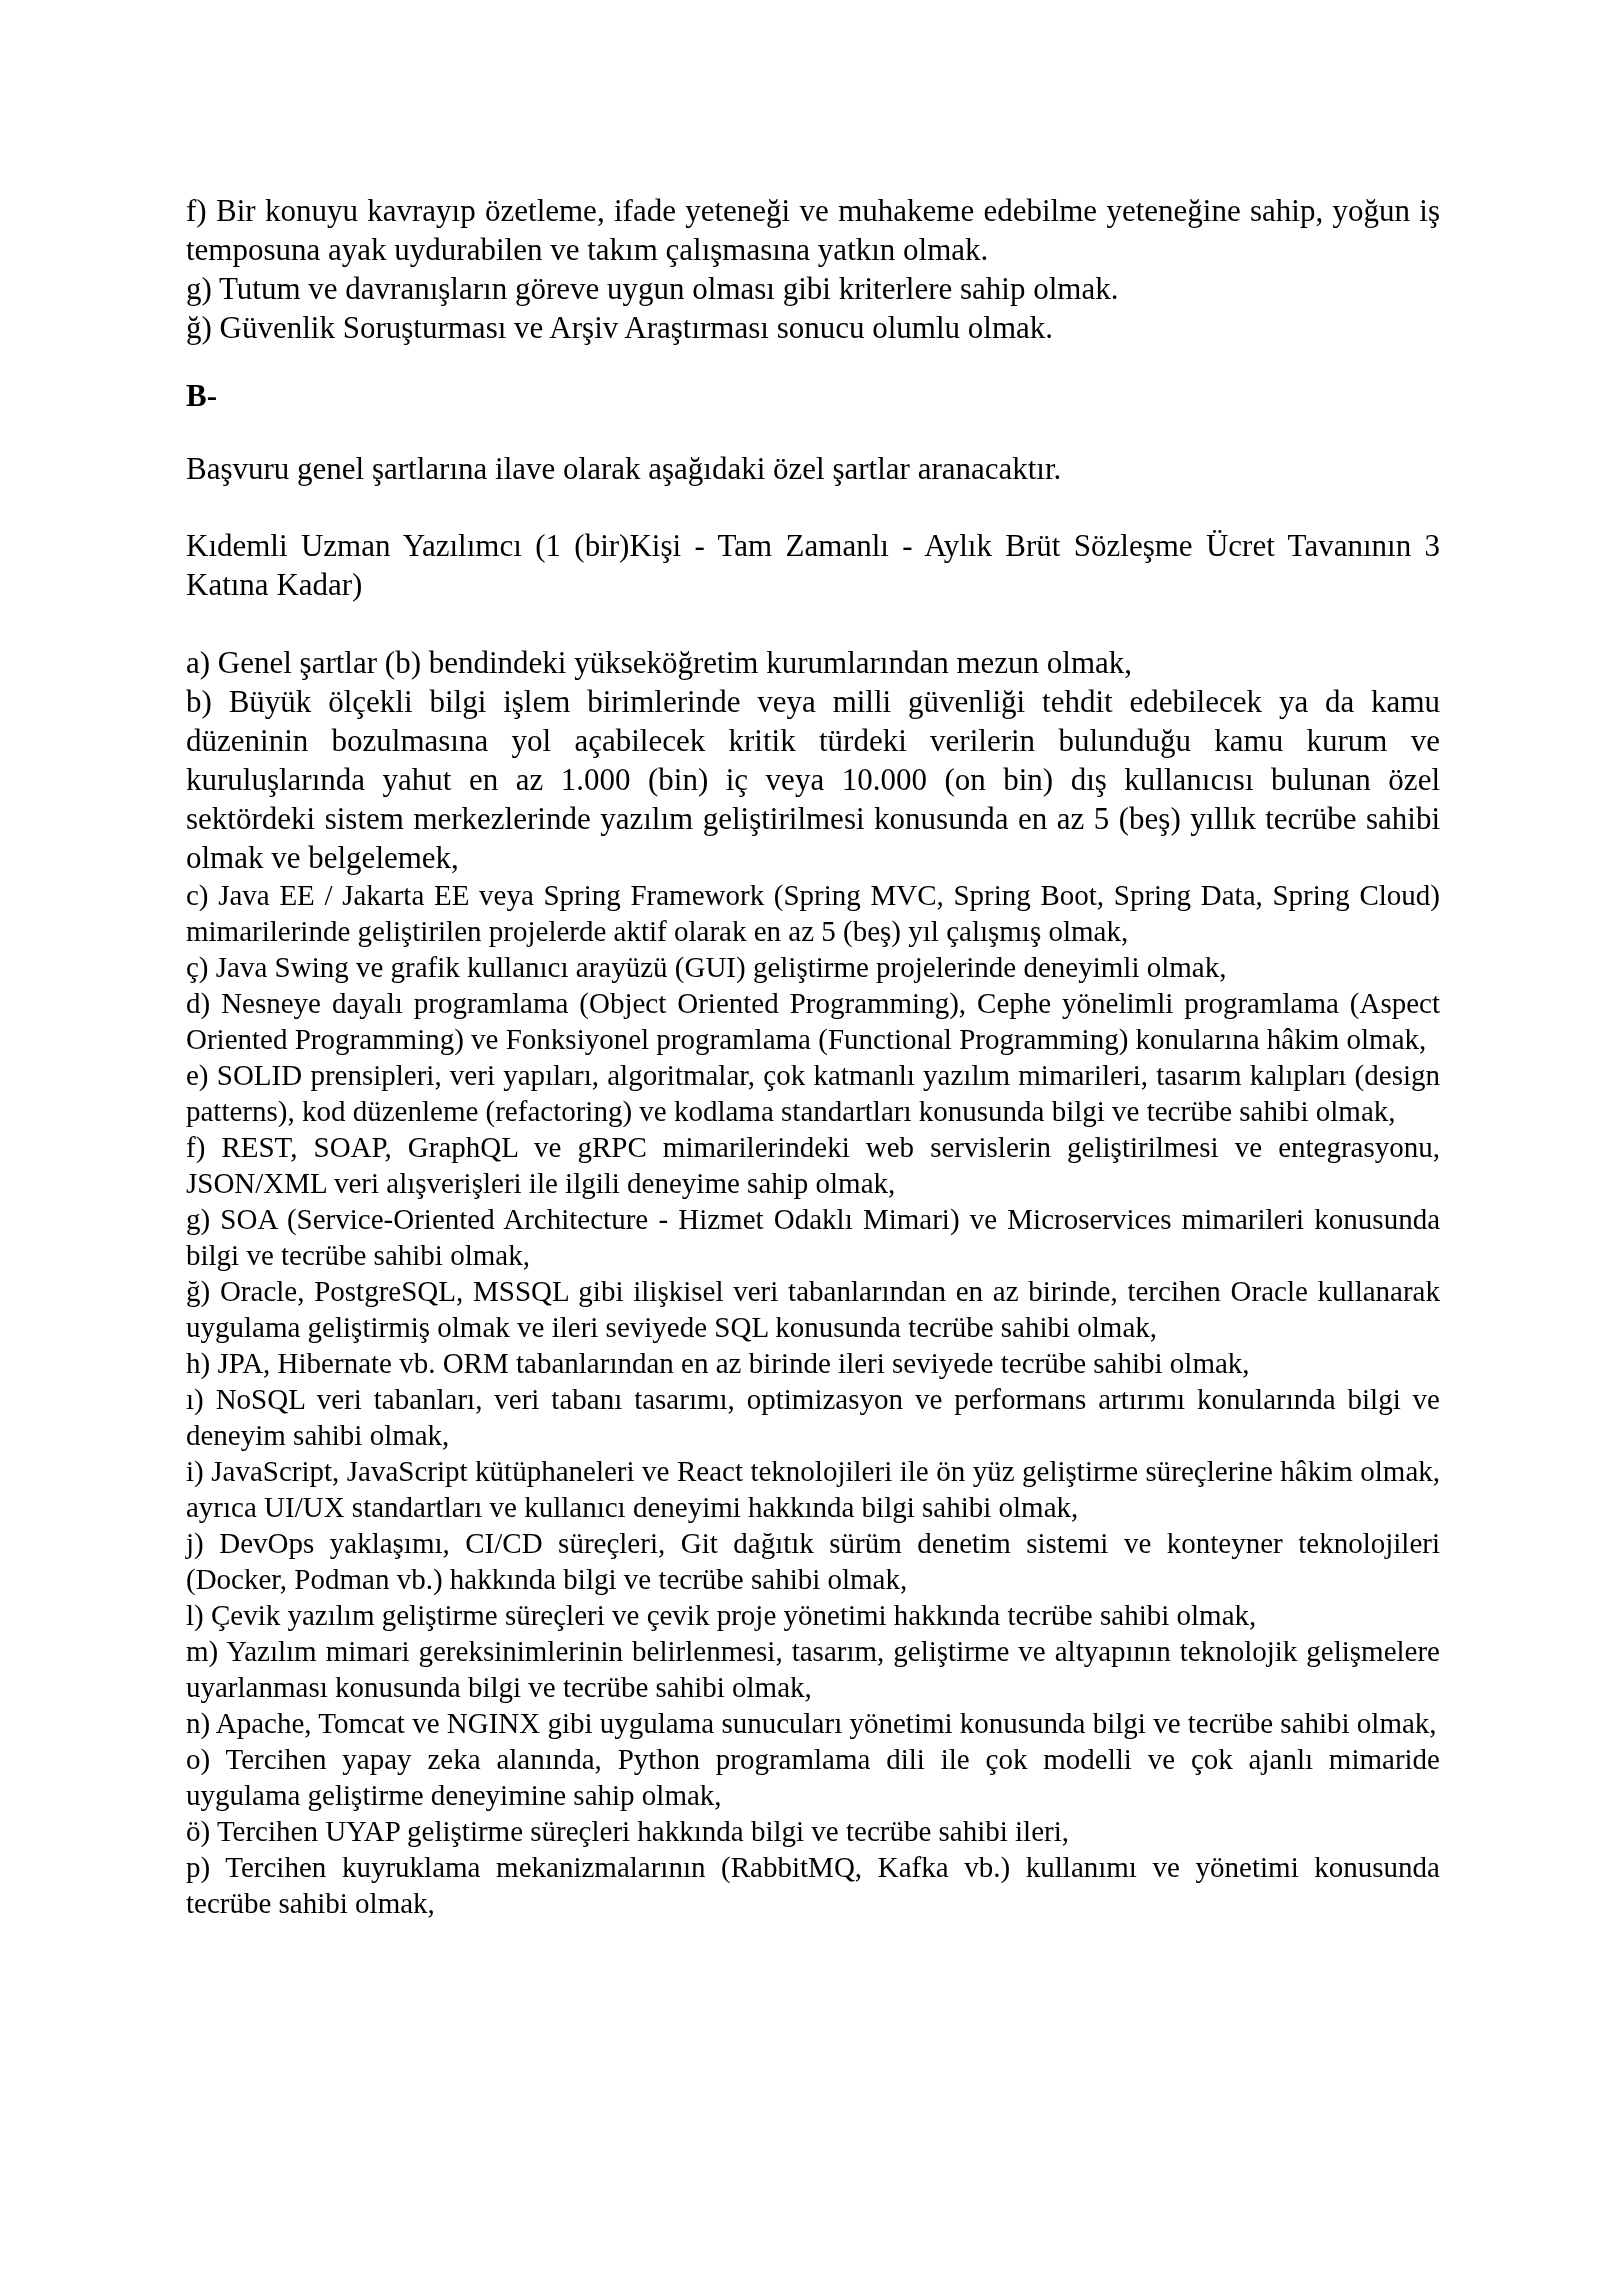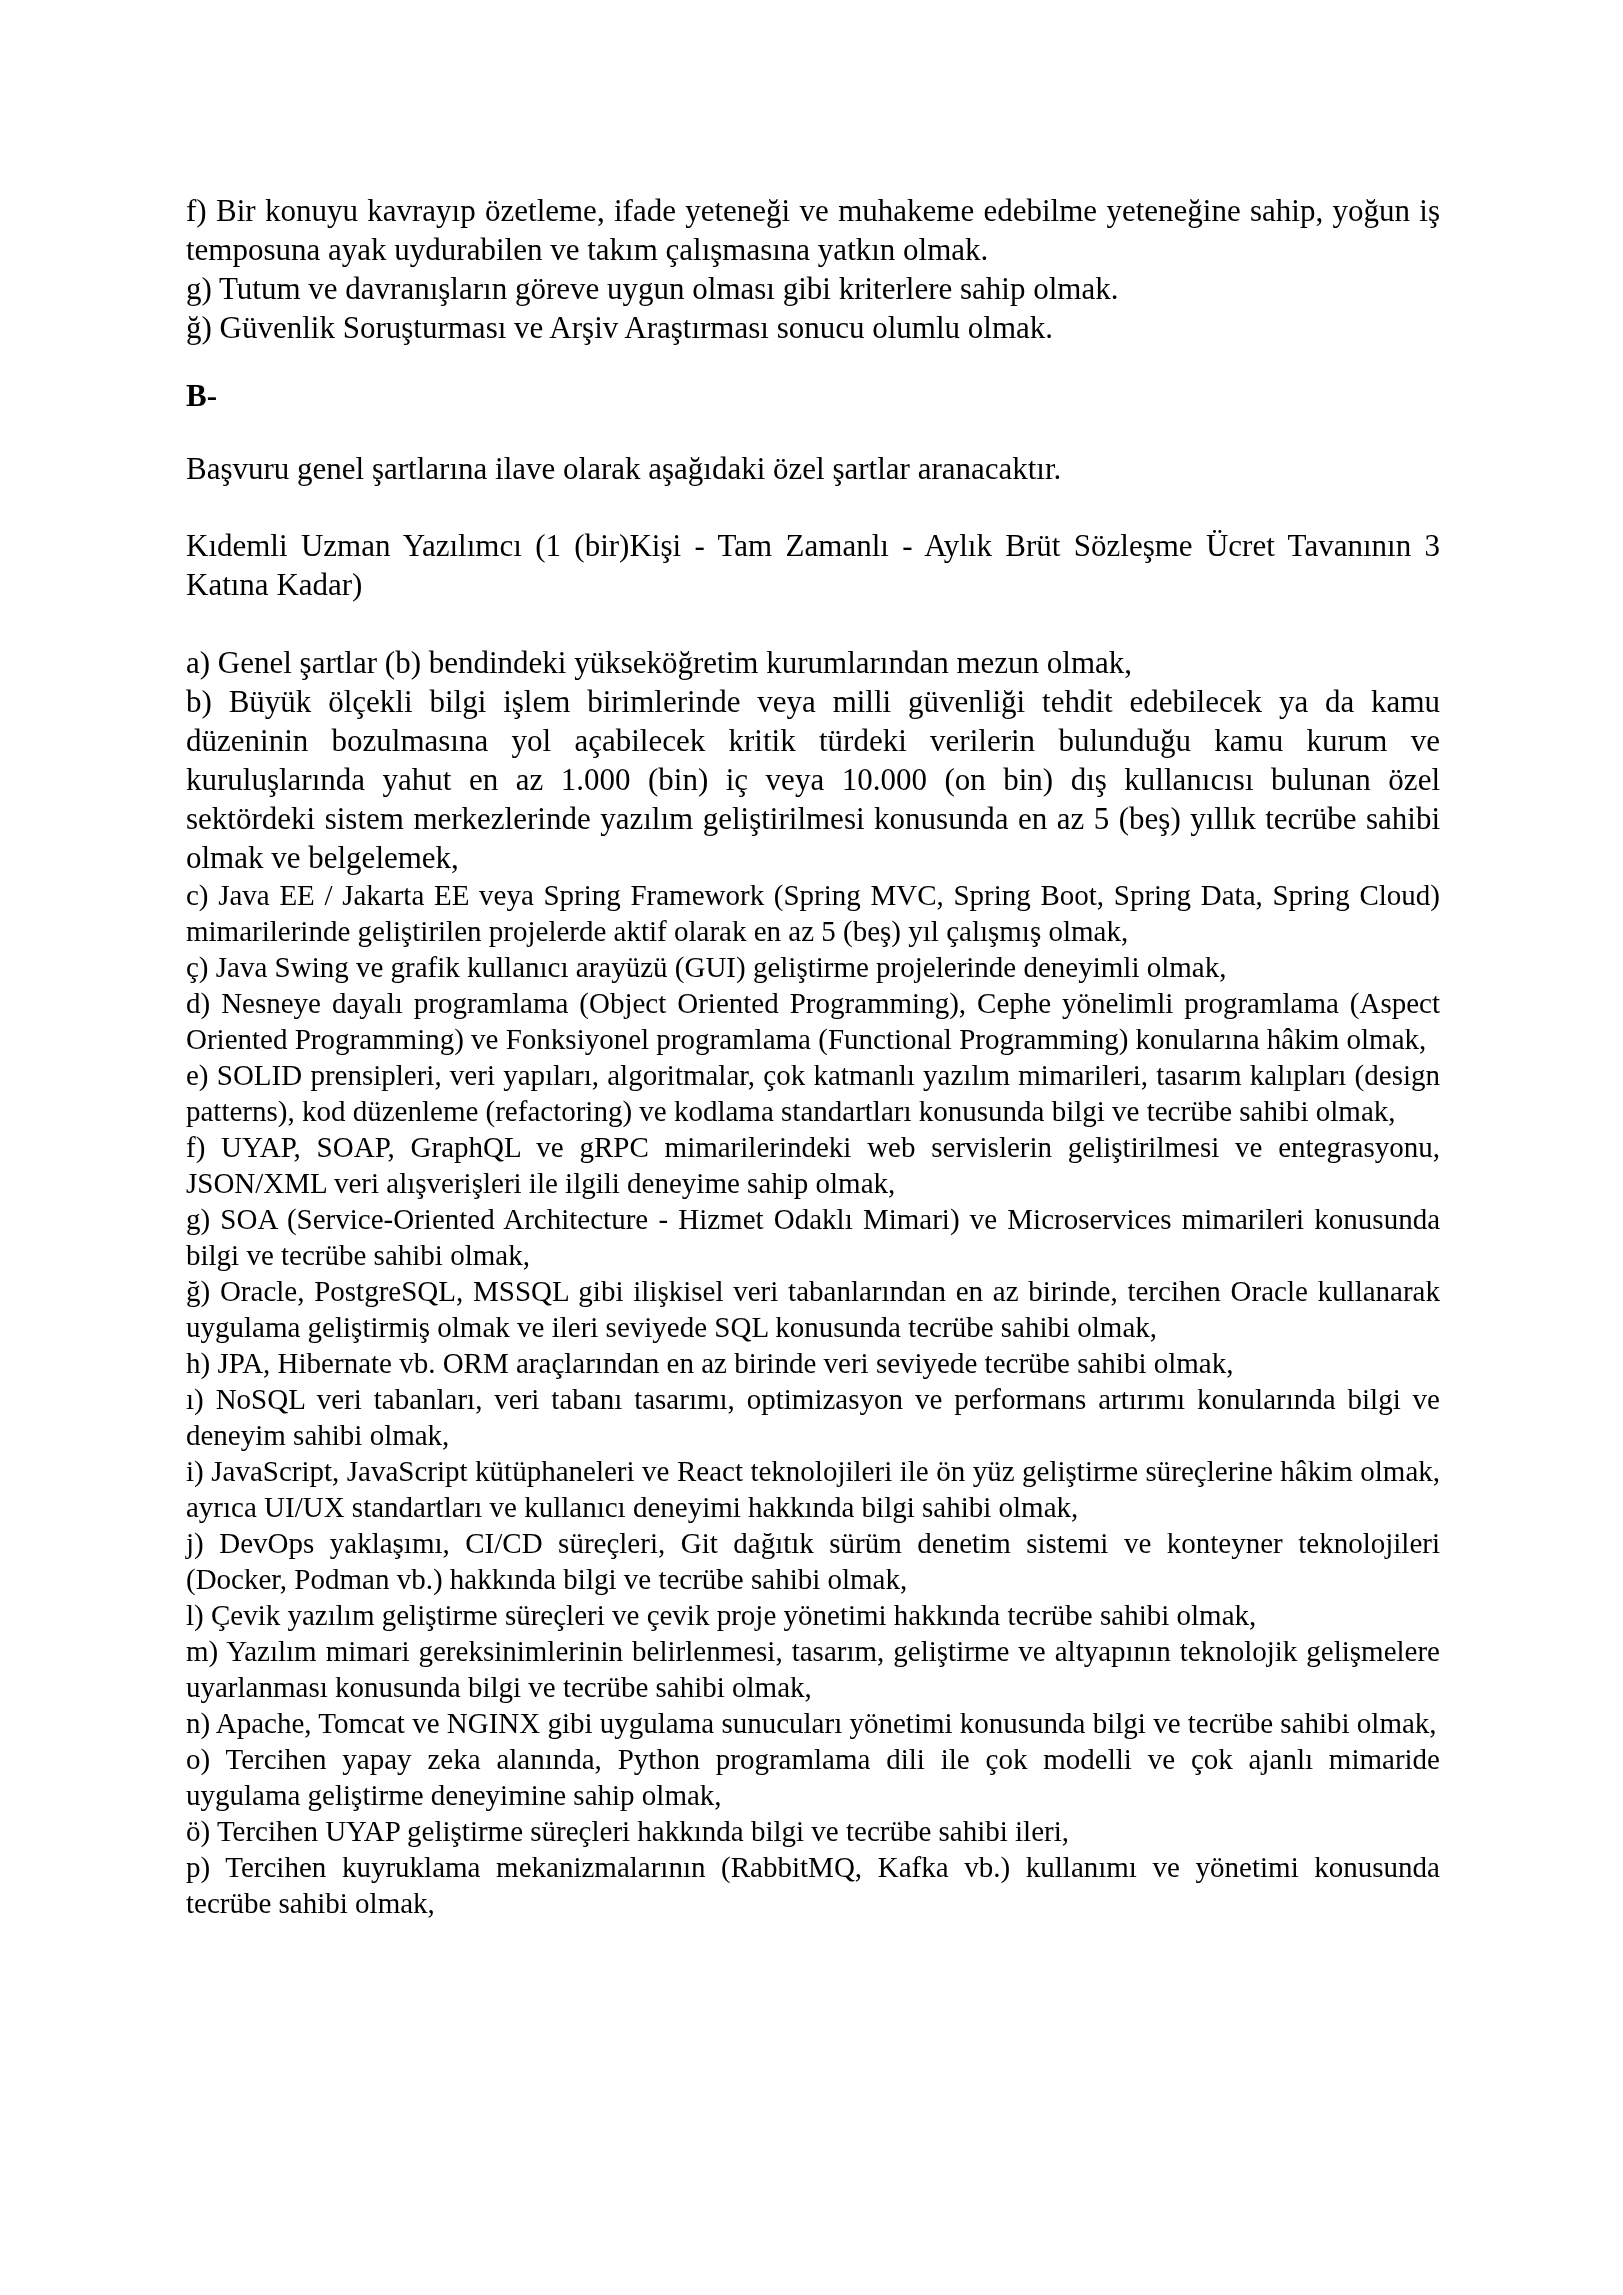--- a/index.html
+++ b/index.html
@@ -66,24 +66,24 @@
 
   <p class="part-a position-title">Kıdemli Uzman Yazılımcı (1 (bir)Kişi - Tam Zamanlı - Aylık Brüt Sözleşme Ücret Tavanının 3 Katına Kadar)</p>
 
   <div class="reqs">
     <p class="part-a">a) Genel şartlar (b) bendindeki yükseköğretim kurumlarından mezun olmak,</p>
     <p class="part-a">b) Büyük ölçekli bilgi işlem birimlerinde veya milli güvenliği tehdit edebilecek ya da kamu düzeninin bozulmasına yol açabilecek kritik türdeki verilerin bulunduğu kamu kurum ve kuruluşlarında yahut en az 1.000 (bin) iç veya 10.000 (on bin) dış kullanıcısı bulunan özel sektördeki sistem merkezlerinde yazılım geliştirilmesi konusunda en az 5 (beş) yıllık tecrübe sahibi olmak ve belgelemek,</p>
     <p class="part-b">c) Java EE / Jakarta EE veya Spring Framework (Spring MVC, Spring Boot, Spring Data, Spring Cloud) mimarilerinde geliştirilen projelerde aktif olarak en az 5 (beş) yıl çalışmış olmak,</p>
     <p class="part-b">ç) Java Swing ve grafik kullanıcı arayüzü (GUI) geliştirme projelerinde deneyimli olmak,</p>
     <p class="part-b">d) Nesneye dayalı programlama (Object Oriented Programming), Cephe yönelimli programlama (Aspect Oriented Programming) ve Fonksiyonel programlama (Functional Programming) konularına hâkim olmak,</p>
     <p class="part-b">e) SOLID prensipleri, veri yapıları, algoritmalar, çok katmanlı yazılım mimarileri, tasarım kalıpları (design patterns), kod düzenleme (refactoring) ve kodlama standartları konusunda bilgi ve tecrübe sahibi olmak,</p>
-    <p class="part-b">f) UYAP, SOAP, GraphQL ve gRPC mimarilerindeki web servislerin geliştirilmesi ve entegrasyonu, JSON/XML veri alışverişleri ile ilgili deneyime sahip olmak,</p>
+    <p class="part-b">f) REST, SOAP, GraphQL ve gRPC mimarilerindeki web servislerin geliştirilmesi ve entegrasyonu, JSON/XML veri alışverişleri ile ilgili deneyime sahip olmak,</p>
     <p class="part-b">g) SOA (Service-Oriented Architecture - Hizmet Odaklı Mimari) ve Microservices mimarileri konusunda bilgi ve tecrübe sahibi olmak,</p>
     <p class="part-b">ğ) Oracle, PostgreSQL, MSSQL gibi ilişkisel veri tabanlarından en az birinde, tercihen Oracle kullanarak uygulama geliştirmiş olmak ve ileri seviyede SQL konusunda tecrübe sahibi olmak,</p>
-    <p class="part-b">h) JPA, Hibernate vb. ORM araçlarından en az birinde veri seviyede tecrübe sahibi olmak,</p>
+    <p class="part-b">h) JPA, Hibernate vb. ORM tabanlarından en az birinde ileri seviyede tecrübe sahibi olmak,</p>
     <p class="part-b">ı) NoSQL veri tabanları, veri tabanı tasarımı, optimizasyon ve performans artırımı konularında bilgi ve deneyim sahibi olmak,</p>
     <p class="part-b">i) JavaScript, JavaScript kütüphaneleri ve React teknolojileri ile ön yüz geliştirme süreçlerine hâkim olmak, ayrıca UI/UX standartları ve kullanıcı deneyimi hakkında bilgi sahibi olmak,</p>
     <p class="part-b">j) DevOps yaklaşımı, CI/CD süreçleri, Git dağıtık sürüm denetim sistemi ve konteyner teknolojileri (Docker, Podman vb.) hakkında bilgi ve tecrübe sahibi olmak,</p>
     <p class="part-b">l) Çevik yazılım geliştirme süreçleri ve çevik proje yönetimi hakkında tecrübe sahibi olmak,</p>
     <p class="part-b">m) Yazılım mimari gereksinimlerinin belirlenmesi, tasarım, geliştirme ve altyapının teknolojik gelişmelere uyarlanması konusunda bilgi ve tecrübe sahibi olmak,</p>
     <p class="part-b">n) Apache, Tomcat ve NGINX gibi uygulama sunucuları yönetimi konusunda bilgi ve tecrübe sahibi olmak,</p>
     <p class="part-b">o) Tercihen yapay zeka alanında, Python programlama dili ile çok modelli ve çok ajanlı mimaride uygulama geliştirme deneyimine sahip olmak,</p>
     <p class="part-b">ö) Tercihen UYAP geliştirme süreçleri hakkında bilgi ve tecrübe sahibi ileri,</p>
     <p class="part-b">p) Tercihen kuyruklama mekanizmalarının (RabbitMQ, Kafka vb.) kullanımı ve yönetimi konusunda tecrübe sahibi olmak,</p>
   </div>

